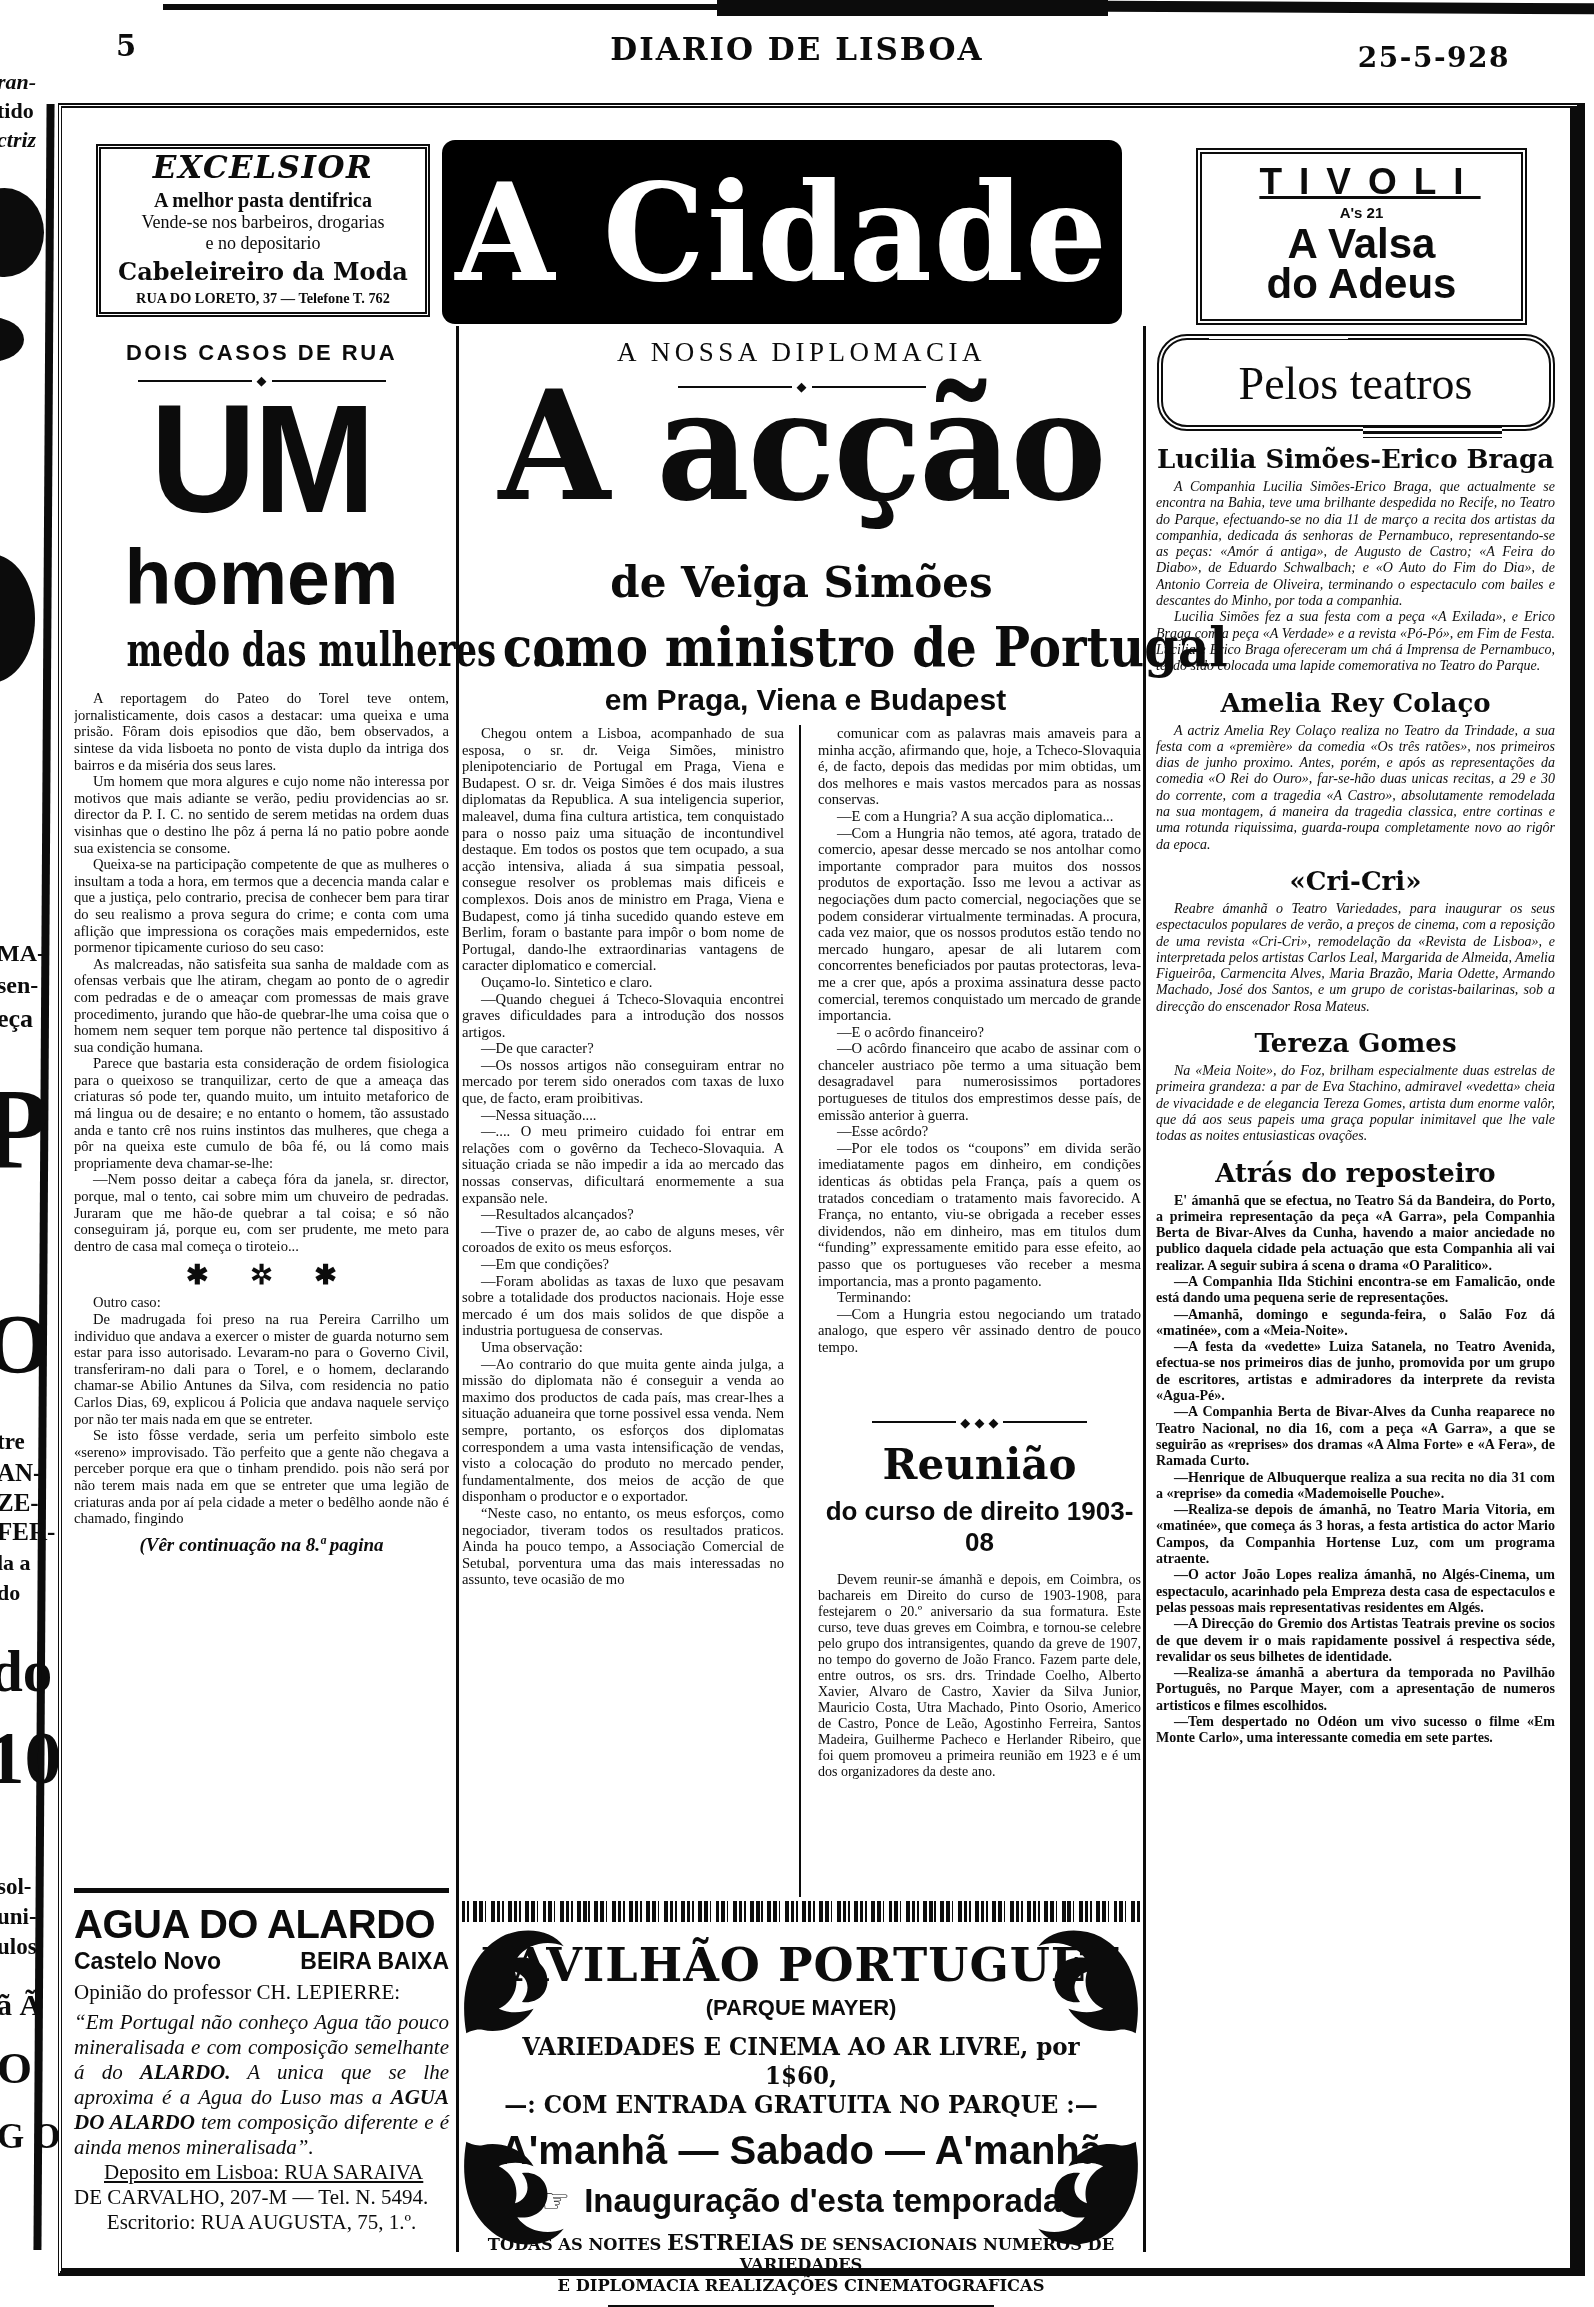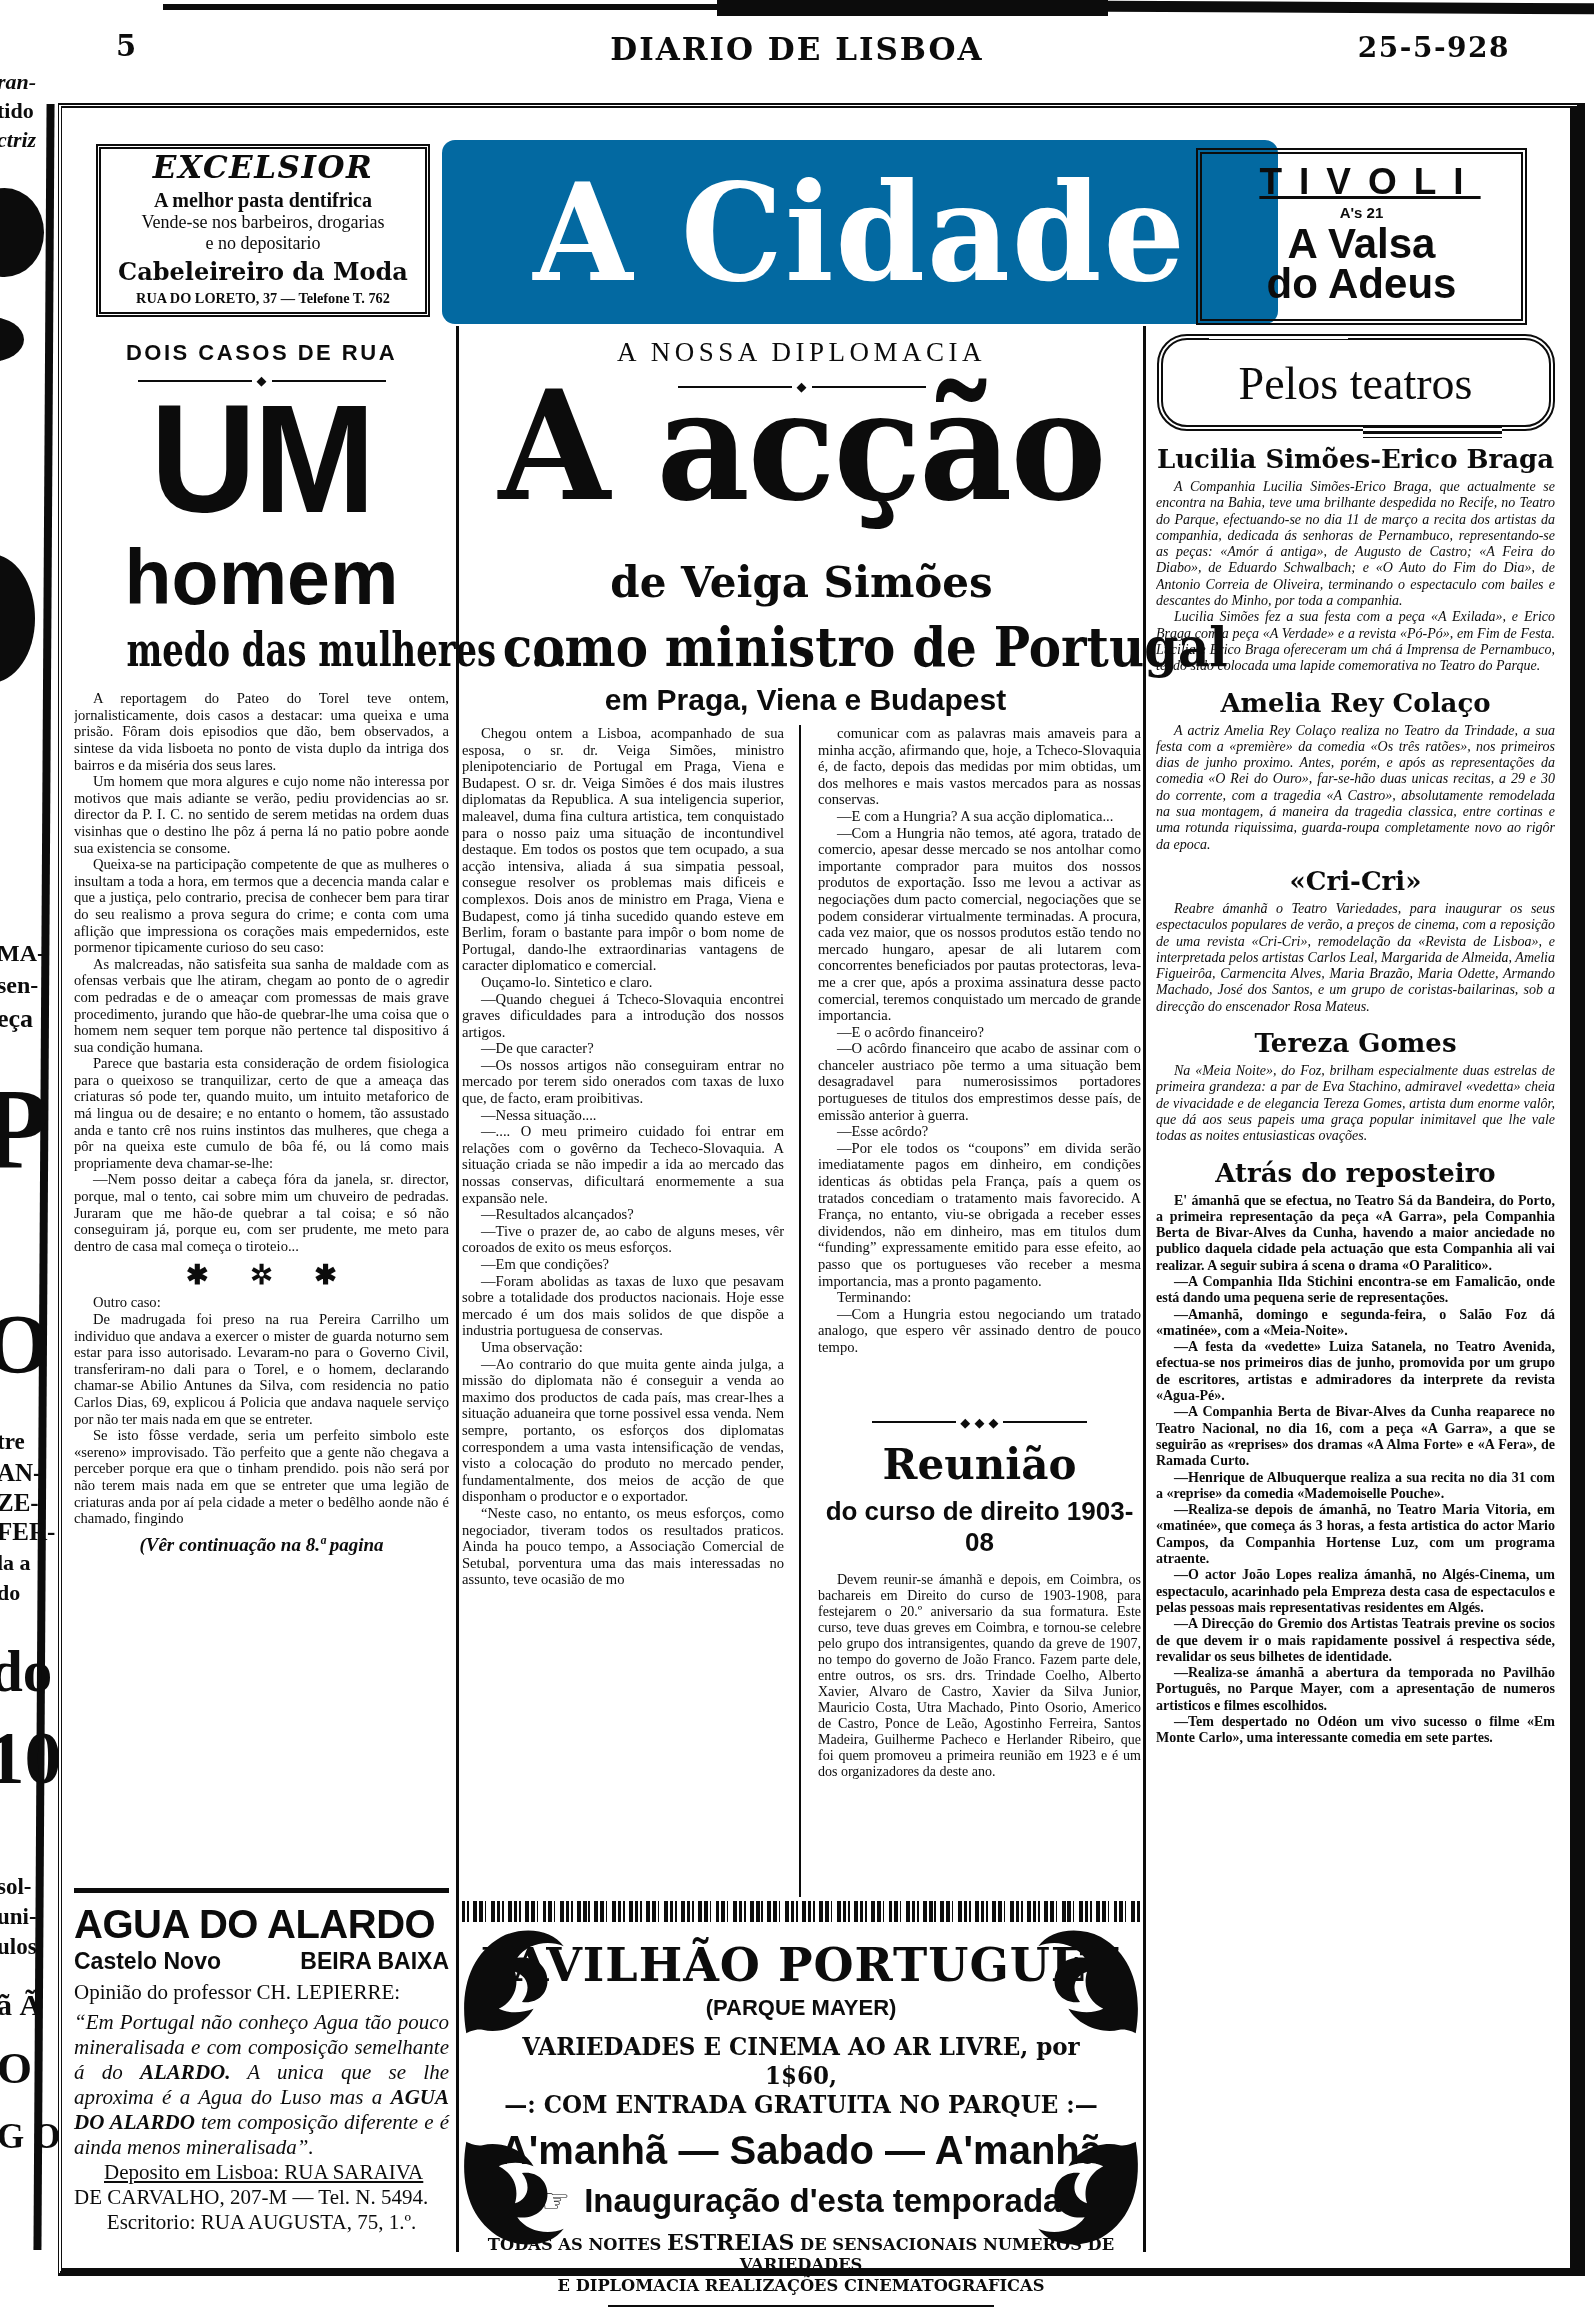--- a/index.html
+++ b/index.html
@@ -3,38 +3,38 @@
 <meta charset="utf-8">
 <style>
   html,body{margin:0;padding:0;background:#e8e6e0;}
   #canvas{position:relative;width:1594px;height:2307px;background:#ffffff;color:#0c0c0c;
           font-family:"Liberation Serif",serif;overflow:hidden;}
   
   .smudge{position:absolute;background:#0c0c0c;}
   .hdr-num{position:absolute;left:116px;top:29px;font:bold 29px "DejaVu Serif",serif;}
   .hdr-title{position:absolute;left:0;right:0;top:31px;text-align:center;
              font:bold 31px "DejaVu Serif",serif;letter-spacing:2px;}
-  .hdr-date{position:absolute;right:84px;top:31px;font:bold 28px "DejaVu Serif",serif;letter-spacing:1.5px;}
+  .hdr-date{position:absolute;right:84px;top:41px;font:bold 28px "DejaVu Serif",serif;letter-spacing:1.5px;}
   
   .frame{position:absolute;left:58px;top:103px;width:1508px;height:2160px;
          border-top:5px double #0c0c0c;border-left:4px double #0c0c0c;
          border-right:15px solid #0c0c0c;border-bottom:8px solid #0c0c0c;}
   
   .fold-line{position:absolute;left:40px;top:104px;width:8.4px;height:2146px;background:#0c0c0c;transform:rotate(.35deg);}
   .frag{position:absolute;left:-3px;font-family:"Liberation Serif",serif;font-weight:bold;white-space:nowrap;}
   .blob{position:absolute;background:#0c0c0c;border-radius:50%;}
   
   .excelsior{position:absolute;left:96px;top:144px;width:324px;height:163px;
              border:5px double #0c0c0c;text-align:center;}
   .exc-title{font:bold italic 31px "DejaVu Serif",serif;letter-spacing:1.5px;}
   .exc-l1{font:bold 20px "Liberation Serif",serif;margin-top:4px;}
   .exc-l2,.exc-l3{font:18px "Liberation Serif",serif;}
   .exc-l4{font:bold 24px "DejaVu Serif",serif;margin-top:3px;}
   .exc-l5{font:bold 14.3px "Liberation Serif",serif;margin-top:4px;}
-  .cidade{position:absolute;left:442px;top:140px;width:836px;height:184px;background:#0369a1;
+  .cidade{position:absolute;left:442px;top:140px;width:680px;height:184px;background:#000000;
           border-radius:13px;display:flex;align-items:center;justify-content:center;}
   .cidade span{color:#fff;font:bold 128px "DejaVu Serif",serif;letter-spacing:2px;transform:scaleY(1.06);}
   .tivoli{position:absolute;left:1196px;top:148px;width:319px;height:158px;
           border:6px double #0c0c0c;text-align:center;padding-top:7px;}
   .tiv-title{font:bold 37px "Liberation Sans",sans-serif;letter-spacing:17px;text-indent:17px;text-decoration:underline;}
   .tiv-time{font:bold 15px "Liberation Sans",sans-serif;margin-top:1px;}
   .tiv-l1{font:bold 42px "Liberation Sans",sans-serif;line-height:.95;margin-top:3px;}
   .tiv-l2{font:bold 42px "Liberation Sans",sans-serif;line-height:.95;}
   
   .vrule{position:absolute;background:#0c0c0c;}

